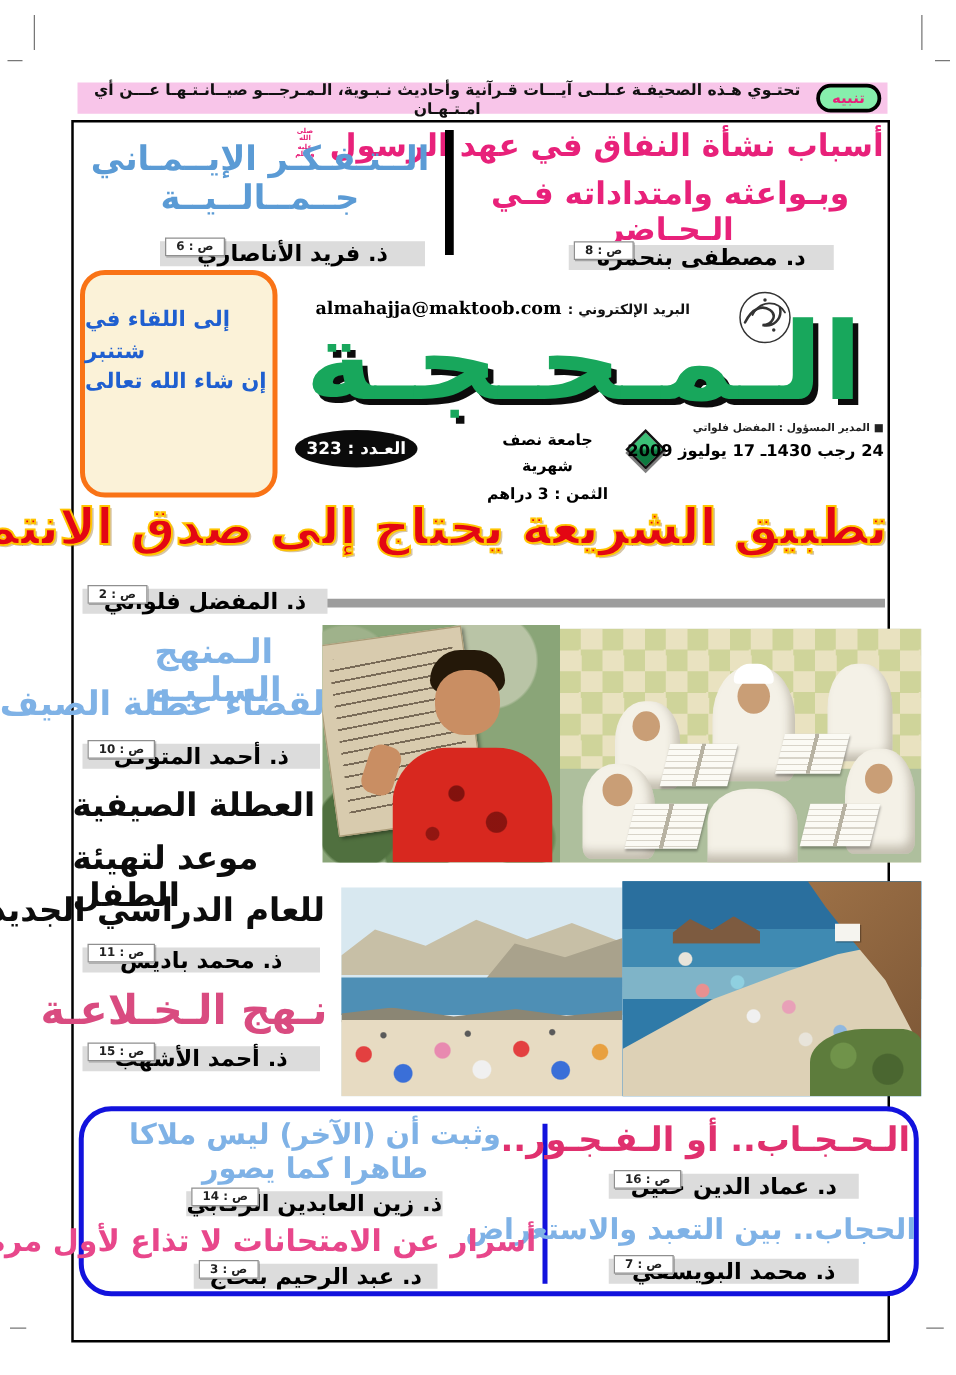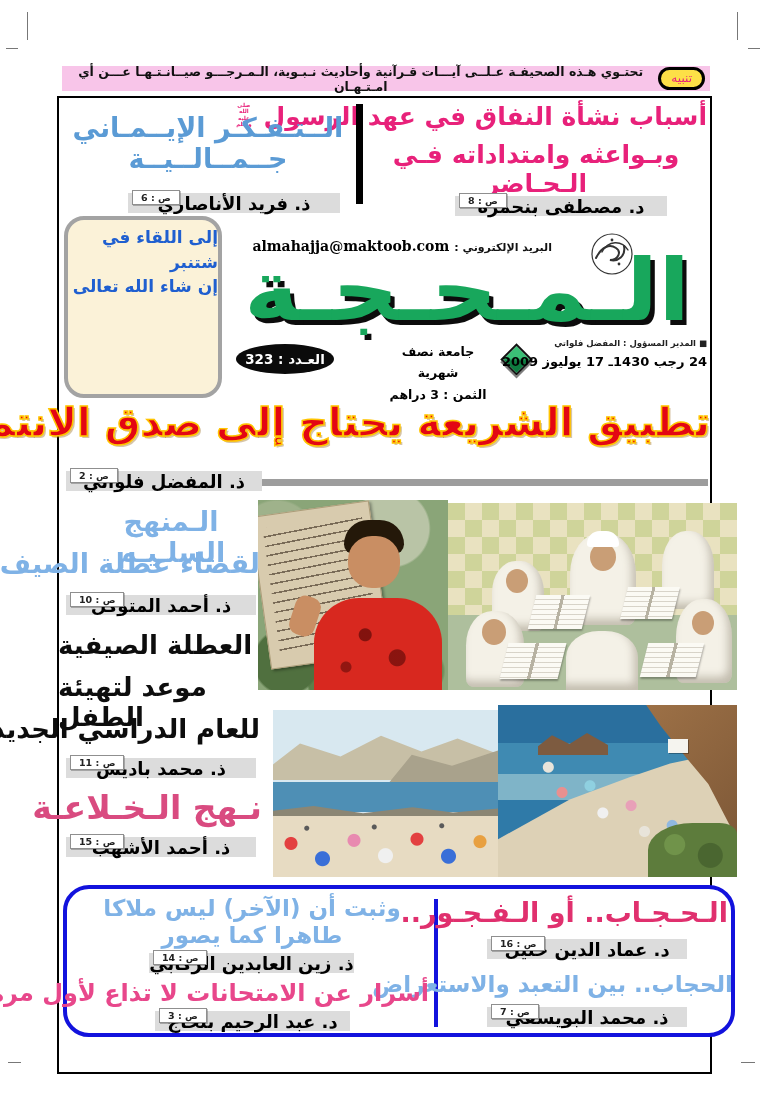--- a/index.html
+++ b/index.html
@@ -11,23 +11,23 @@
   .abs{position:absolute;}
   
   .crop{position:absolute;background:#777;}
   
   .banner{
     left:62px;top:66px;width:648px;height:25px;background:#f8c5e9;
     display:flex;flex-direction:row;direction:rtl;align-items:center;
     padding:0;box-sizing:border-box;
   }
   .banner-badge{
-    margin-right:6px;background:#fde047;border:2px solid #000;border-radius:11px;
+    margin-right:6px;background:#86efac;border:2px solid #000;border-radius:11px;
     box-shadow:0 0 0 1px #000;
-    color:#e8217a;font-weight:normal;font-size:12px;padding:0 10px;line-height:17px;height:17px;
+    color:#e8217a;font-weight:bold;font-size:12px;padding:0 10px;line-height:17px;height:17px;
   }
   .banner-text{flex:1;text-align:center;font-size:12.5px;font-weight:bold;color:#111;letter-spacing:.3px;}
   
   .frame{left:57px;top:96px;width:655px;height:978px;border:2px solid #000;box-sizing:border-box;}
   
   .h-magenta{color:#e8217a;font-weight:bold;text-align:center;}
   .h-blue{color:#5b9bd5;font-weight:bold;text-align:center;}
   .h-lblue{color:#7fb2e6;font-weight:bold;text-align:center;}
   .h-black{color:#0d0d0d;font-weight:bold;text-align:left;}
   .h-pink{color:#d94b80;font-weight:bold;text-align:center;}
@@ -35,22 +35,22 @@
        font-weight:bold;vertical-align:top;text-align:center;white-space:normal;}
   
   .byline{position:absolute;height:20px;background:#dcdcdc;direction:rtl;
           display:flex;align-items:center;justify-content:center;}
   .byline .name{font-size:18px;font-weight:bold;color:#000;white-space:nowrap;}
   .pchip{position:absolute;left:4px;top:-3px;background:#fff;border:1px solid #8f8f8f;
          font-size:9.5px;font-weight:bold;color:#222;padding:1px 8px;direction:rtl;
          box-shadow:1px 1px 0 rgba(0,0,0,.25);white-space:nowrap;}
   
   .redbox{
-    left:64px;top:216px;width:158px;height:182px;border:4px solid #a3a3a3;border-radius:20px;
-    background:#fbf2d8;box-sizing:border-box;text-align:right;direction:rtl;padding-top:5px;
+    left:64px;top:216px;width:158px;height:182px;border:4px solid #f97316;border-radius:20px;
+    background:#fbf2d8;box-sizing:border-box;text-align:left;direction:rtl;padding-top:24px;
   }
   .redbox .bh{color:#1f5fd0;font-weight:bold;font-size:17px;line-height:1.45;}
   .redbox .bb{color:#000;font-weight:bold;font-size:14.5px;line-height:1.62;margin-top:4px;}
   
   .logo{
     left:226px;top:238px;width:482px;height:104px;display:flex;align-items:center;justify-content:center;
     color:#18a75c;font-weight:bold;font-size:86px;white-space:nowrap;
     text-shadow:4px 5px 0 #0c0c0c;transform:scaleX(1.08);letter-spacing:2px;
   }
   .email-line{left:322px;top:236px;width:230px;direction:rtl;text-align:center;white-space:nowrap;}

